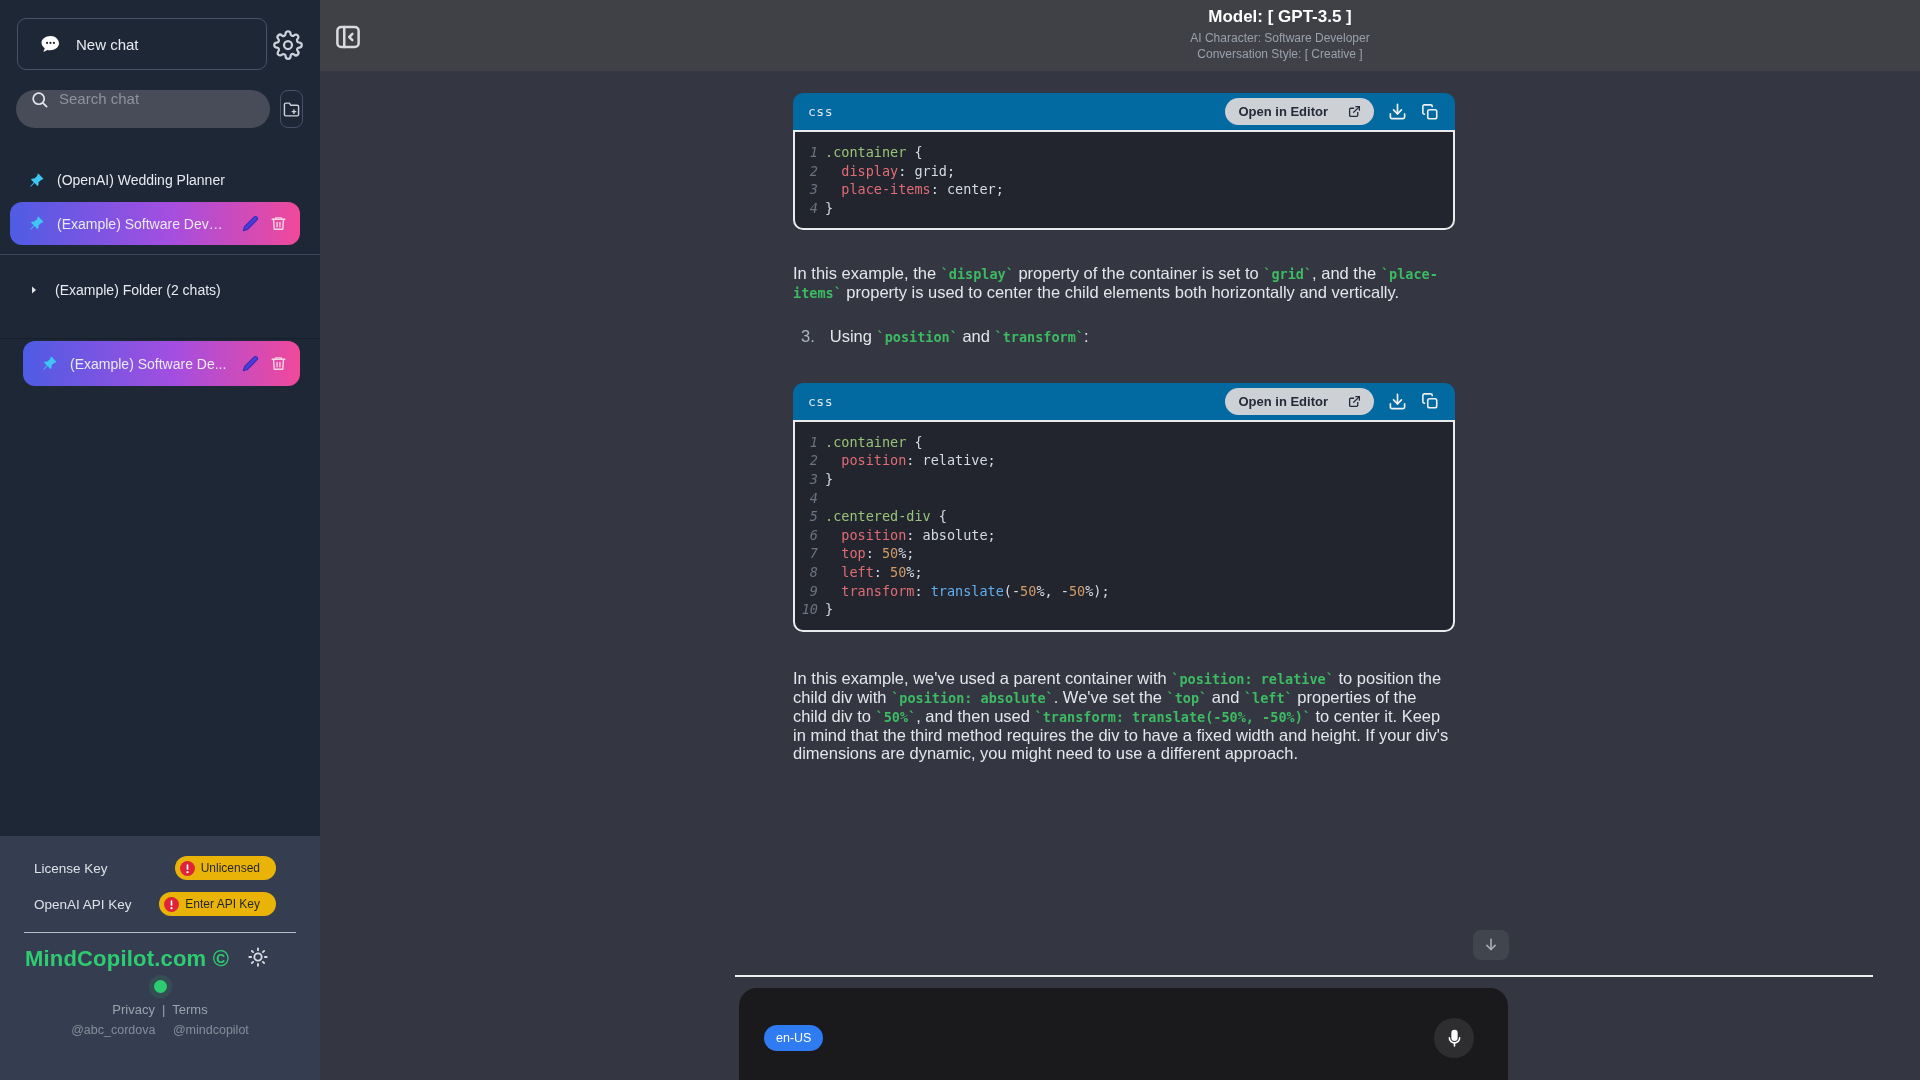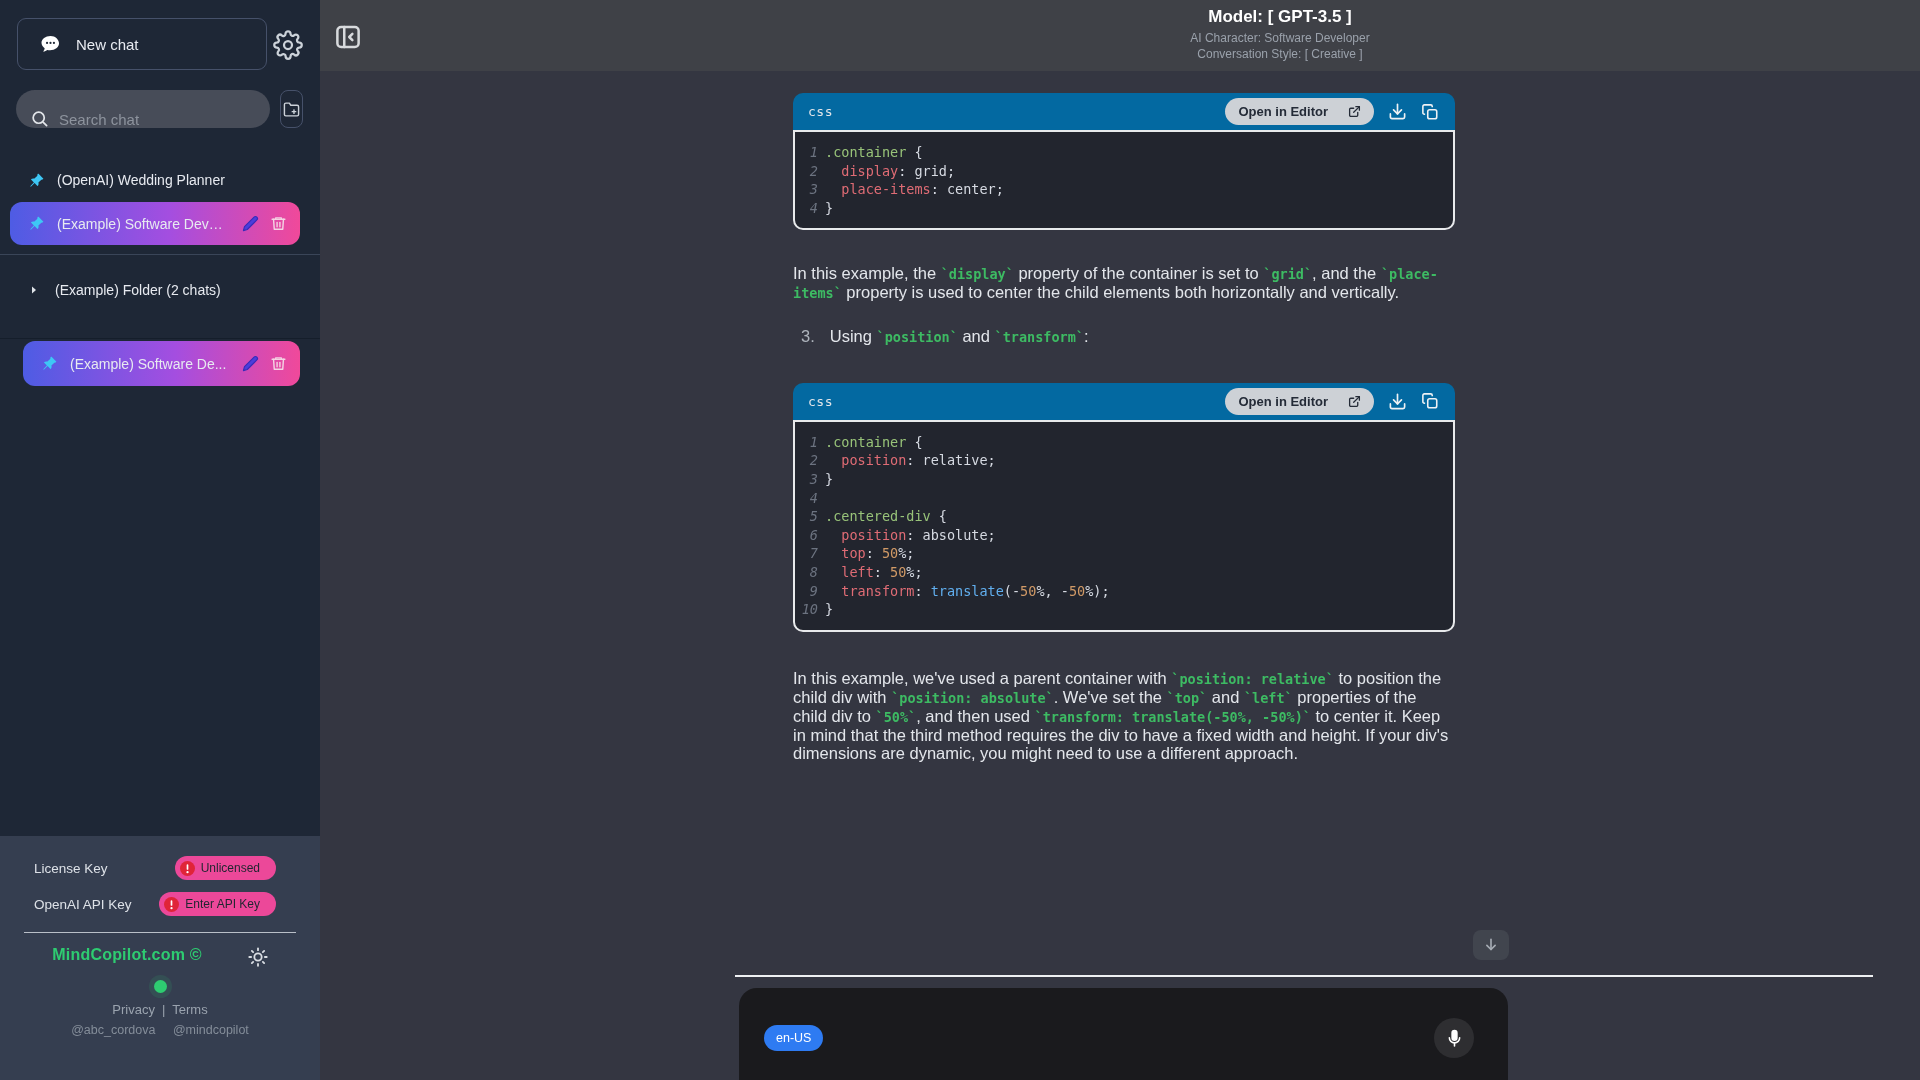--- a/index.html
+++ b/index.html
@@ -10,43 +10,43 @@
   .icn svg { display:block; }
 
   .app { display:flex; width:1920px; height:1080px; }
 
   
   .sidebar { width:320px; height:1080px; background:#1e2736; display:flex; flex-direction:column; flex:none; position:relative; }
   .side-head { position:relative; padding:18px 0 0 17px; height:72px; }
   .new-chat { width:250px; height:52px; border:1px solid #46516a; border-radius:9px; display:flex; align-items:center; gap:14px; padding:0 0 0 21px; color:#e8ebf1; font-size:15px; }
   .gear-btn { position:absolute; right:14px; top:27px; width:36px; height:36px; display:flex; align-items:center; justify-content:center; }
   .search-row { display:flex; margin:18px 17px 0 16px; gap:10px; }
-  .search-pill { flex:1; height:38px; background:#474c58; border-radius:19px; display:flex; align-items:flex-end; padding:0 12px 0 14px; gap:10px; }
+  .search-pill { flex:1; height:38px; background:#474c58; border-radius:19px; display:flex; align-items:flex-start; padding:0 12px 0 14px; gap:10px; }
   .search-input { flex:1; background:transparent; border:none; outline:none; color:#e6e9ee; font-size:15px; font-family:inherit; }
   .search-input::placeholder { color:#8d939d; }
   .folder-btn { width:32px; height:38px; border:1px solid #46516a; border-radius:8px; display:flex; align-items:center; justify-content:center; }
 
   .chat-list { margin-top:32px; flex:1; overflow:hidden; }
   .side-item { height:40px; display:flex; align-items:center; gap:13px; padding-left:29px; color:#e7eaf0; font-size:14px; }
   .side-item .item-label { flex:1; white-space:nowrap; overflow:hidden; text-overflow:ellipsis; }
   .side-item.active { background:linear-gradient(90deg,#4e5ce4 0%,#a44ee0 55%,#f0499a 100%); border-radius:12px; margin:2px 20px 0 10px; height:43px; padding-left:19px; }
   .side-item.inset { margin-left:23px; height:45px; }
   .side-item.folder { gap:15px; padding-left:28px; }
   .row-actions { display:flex; align-items:center; gap:11px; padding-right:13px; }
   .icon-btn { display:flex; align-items:center; justify-content:center; }
   .list-divider { border-top:1px solid #3a4558; margin:9px 0 15px 0; }
   .list-divider.dark { border-top:1px solid #151e2b; margin:28px 0 2px 0; }
 
   .side-footer { height:244px; background:#353e50; padding-top:14px; flex:none; }
   .kv-row { display:flex; align-items:center; justify-content:space-between; height:36px; padding:0 44px 0 34px; }
   .kv-label { font-size:13.5px; color:#dde1e7; }
-  .badge { display:flex; align-items:center; gap:6px; background:#ec4899; border-radius:13px; height:24px; padding:0 16px 0 5px; font-size:12px; color:#1f2630; }
+  .badge { display:flex; align-items:center; gap:6px; background:#eab308; border-radius:13px; height:24px; padding:0 16px 0 5px; font-size:12px; color:#1f2630; }
   .footer-divider { border-top:1px solid #b9bfc8; margin:10px 24px 0 24px; }
   .brand-row { position:relative; text-align:center; padding-right:66px; margin-top:13px; height:24px; }
-  .brand { font-size:16px; font-weight:bold; color:#2ecc71; letter-spacing:.2px; cursor:pointer; }
+  .brand { font-size:22px; font-weight:bold; color:#2ecc71; letter-spacing:.2px; cursor:pointer; }
   .sun-btn { position:absolute; right:50px; top:0; width:24px; height:24px; }
   .status-dot { width:13px; height:13px; border-radius:50%; background:#2ecc71; margin:10px auto 0; box-shadow:0 0 0 5px rgba(46,204,113,.12); }
   .links-row { text-align:center; margin-top:9px; font-size:13px; color:#9aa3ae; }
   .links-row a { color:#9aa3ae; text-decoration:none; cursor:pointer; }
   .links-row .sep { margin:0 7px; }
   .handles-row { text-align:center; margin-top:6px; font-size:12.5px; color:#848d99; }
   .handles-row a { color:#848d99; text-decoration:none; margin:0 7px; cursor:pointer; }
 
   
   .main { position:relative; flex:1; height:1080px; background:#343641; overflow:hidden; }

